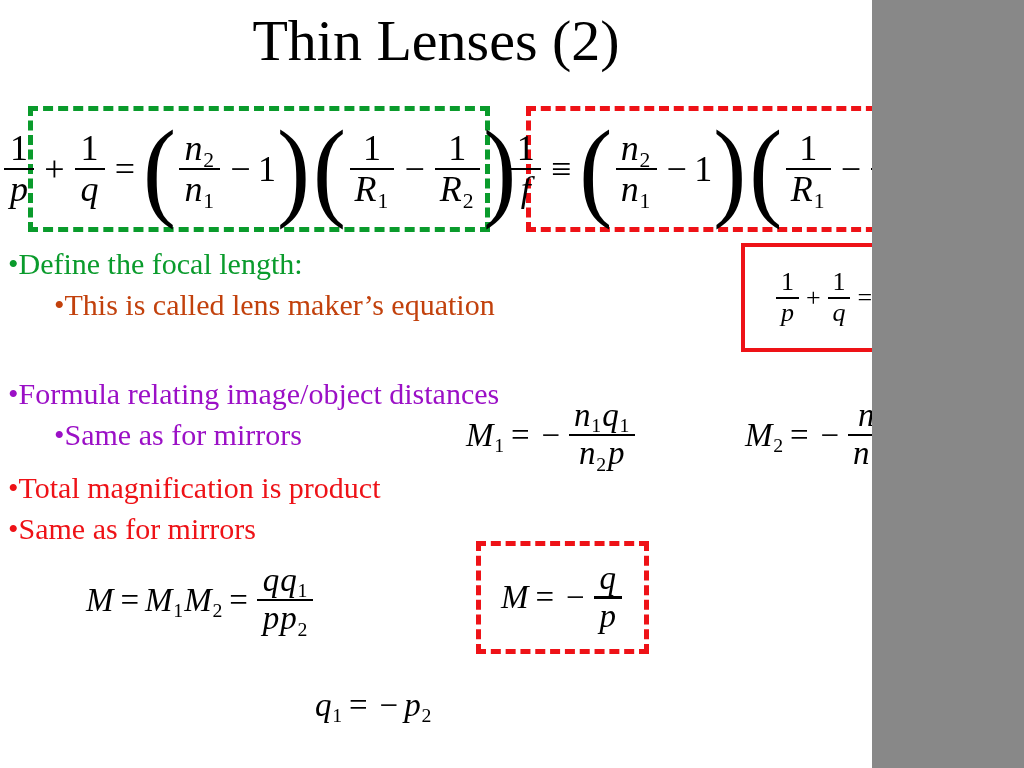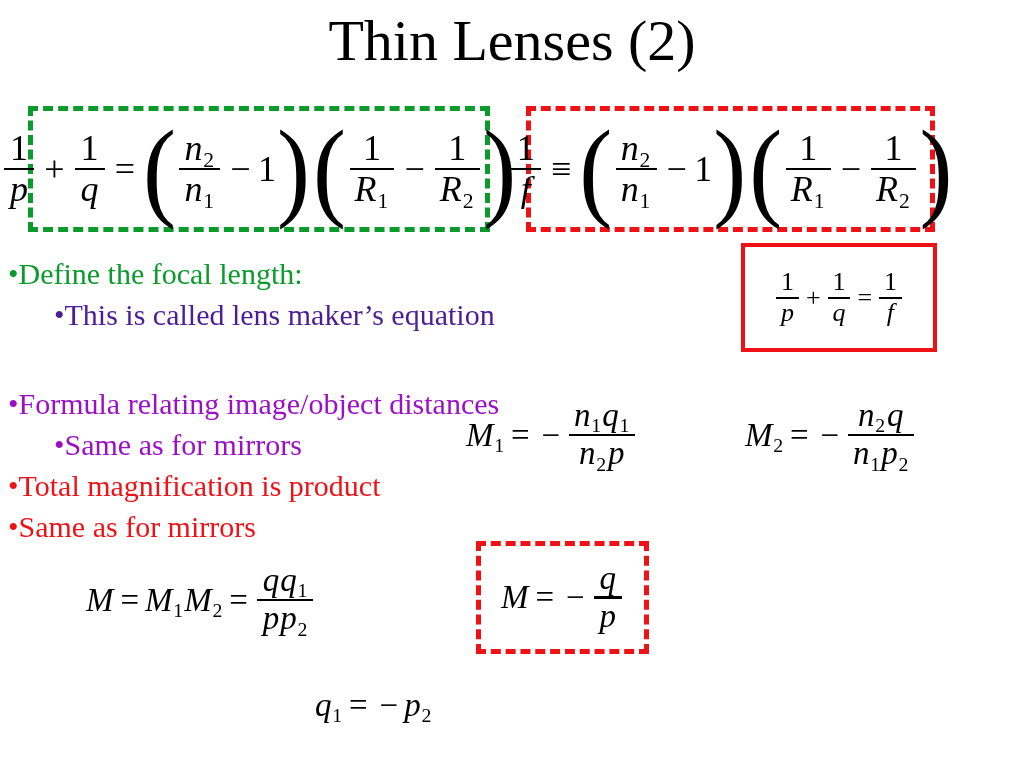--- a/index.html
+++ b/index.html
@@ -1,17 +1,17 @@
 <!DOCTYPE html>
 <html><head>
 <meta charset="utf-8">
 <style>
   html,body { margin:0; padding:0; background:#888; }
   .slide {
-    position:relative; width:1024px; height:768px; background:#ffffff;
+    position:relative; width:872px; height:768px; background:#ffffff;
     overflow:hidden; font-family:"Liberation Serif","DejaVu Serif",serif; color:#000;
   }
   .title {
     position:absolute; top:8px; left:0; right:0; text-align:center;
     font-size:58px; line-height:1.15; color:#000;
   }
   
   .box { position:absolute; display:flex; align-items:center; justify-content:center; }
   .green-dashed   { left:28px;  top:106px; width:452px; height:116px; border:5px dashed #0a9b2c; }
   .red-dashed-top { left:526px; top:106px; width:399px; height:116px; border:5px dashed #e9141b; }
@@ -191,25 +191,25 @@
                 </span>
               </span>
             </span>
           </span>
           <span class="paren">)</span>
         </span>
       </div>
   </div>
 
   <div class="bullets">
-    <div class="bullet-line" style="color: rgb(10, 155, 44); margin-top: 10px;">•Define the focal length:</div>
-    <div class="bullet-line indent" style="color: #4c1d95;">•This is called lens maker’s equation</div>
+    <div class="bullet-line" style="color: rgb(10, 155, 44);">•Define the focal length:</div>
+    <div class="bullet-line indent" style="color: #c2410c;">•This is called lens maker’s equation</div>
     <div class="bullet-line" style="color: rgb(155, 16, 198); margin-top: 48px;">•Formula relating image/object distances</div>
     <div class="bullet-line indent" style="color: rgb(155, 16, 198);">•Same as for mirrors</div>
-    <div class="bullet-line" style="color: rgb(238, 18, 23);">•Total magnification is product</div>
+    <div class="bullet-line" style="color: rgb(238, 18, 23); margin-top: 12px;">•Total magnification is product</div>
     <div class="bullet-line" style="color: rgb(238, 18, 23);">•Same as for mirrors</div>
   </div>
 
   <div class="box red-solid" style="border-color: rgb(238, 18, 23);">
     <div class="formula f26">
         <span class="frac">
           <span class="fnum">
             <span class="mnum">1</span>
           </span>
           <span class="fbar"></span>

